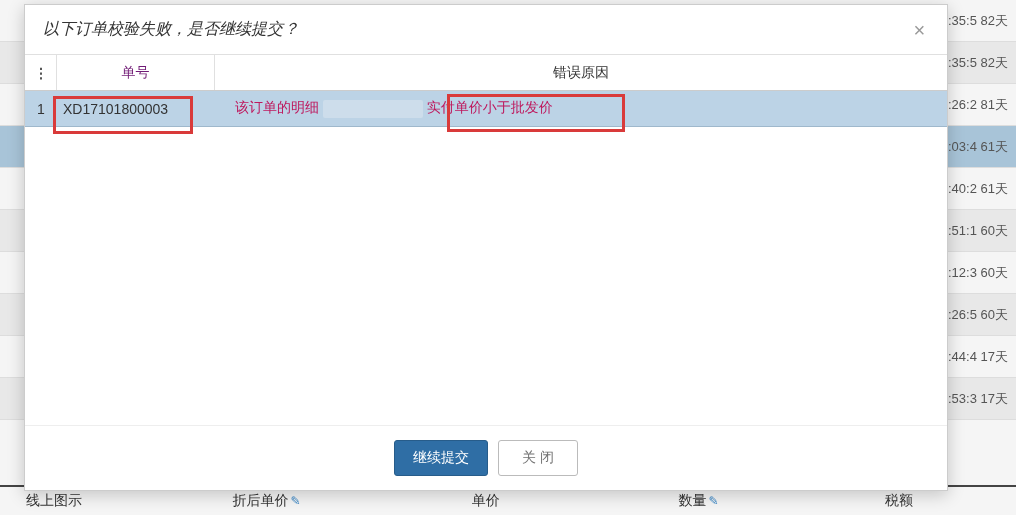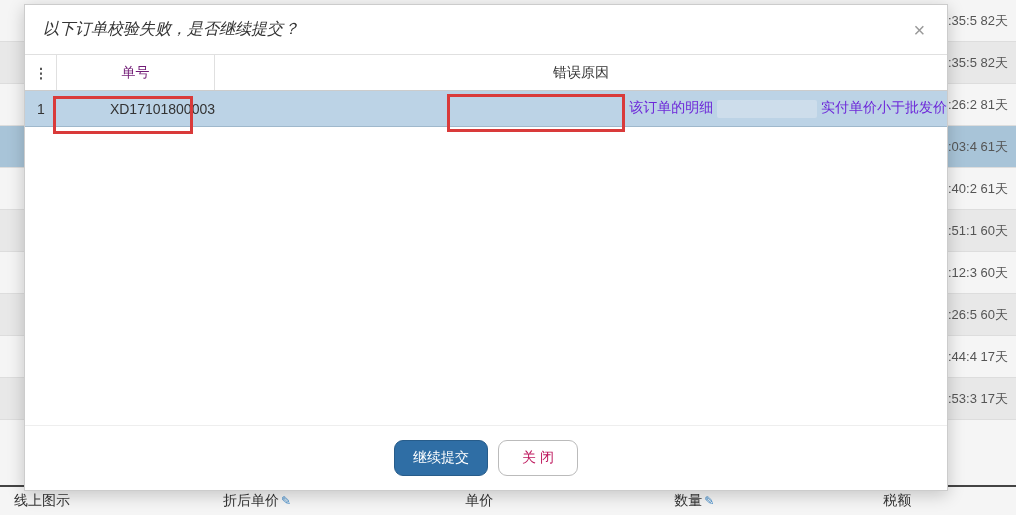--- a/index.html
+++ b/index.html
@@ -42,21 +42,21 @@
       color: #333;
     }
     .bg-bottom-row2 {
       position: absolute;
       bottom: 0;
       left: 0;
       right: 0;
       height: 30px;
       display: flex;
       align-items: center;
-      padding-left: 4px;
+      padding-left: 16px;
       color: #333;
       border-top: 2px solid #444;
     }
     .bg-col { flex: 1; text-align: left; padding-left: 10px; }
     .bg-pencil { color: #3a87c7; font-size: 12px; margin-left: 2px; }
     
     
     .modal {
       position: absolute;
       top: 4px;
@@ -139,30 +139,30 @@
       align-items: center;
       border-bottom: 1px solid #9fb8cc;
     }
     .td-num {
       width: 32px;
       text-align: center;
       color: #333;
     }
     .td-id {
       width: 158px;
-      text-align: right;
+      text-align: left;
       padding-left: 6px;
       color: #333;
       position: relative;
     }
     .td-reason {
       flex: 1;
-      text-align: right;
+      text-align: left;
       padding-left: 20px;
-      color: #6d28d9;
+      color: #be185d;
       position: relative;
     }
     .td-reason-part {
       display: inline-block;
     }
     .td-reason-blur {
       display: inline-block;
       width: 100px;
       height: 18px;
       background: #cdddeb;
@@ -191,33 +191,33 @@
     .modal-footer {
       padding: 14px;
       display: flex;
       justify-content: center;
       gap: 10px;
       border-top: 1px solid #eee;
     }
     .btn {
       padding: 8px 18px;
       font-size: 14px;
-      border-radius: 9px;
+      border-radius: 3px;
       cursor: pointer;
       border: 1px solid transparent;
       min-width: 80px;
     }
     .btn-primary {
       background: #2f6ea5;
       color: #fff;
       border-color: #275c8a;
     }
     .btn-default {
       background: #fff;
-      color: #be185d;
+      color: #737373;
       border-color: #bbb;
     }
   </style>
 </head>
 <body>
 
 <div class="bg-row" style="top:0">
     <span>:35:5 82天</span>
   </div>
 <div class="bg-row alt" style="top:42px">

